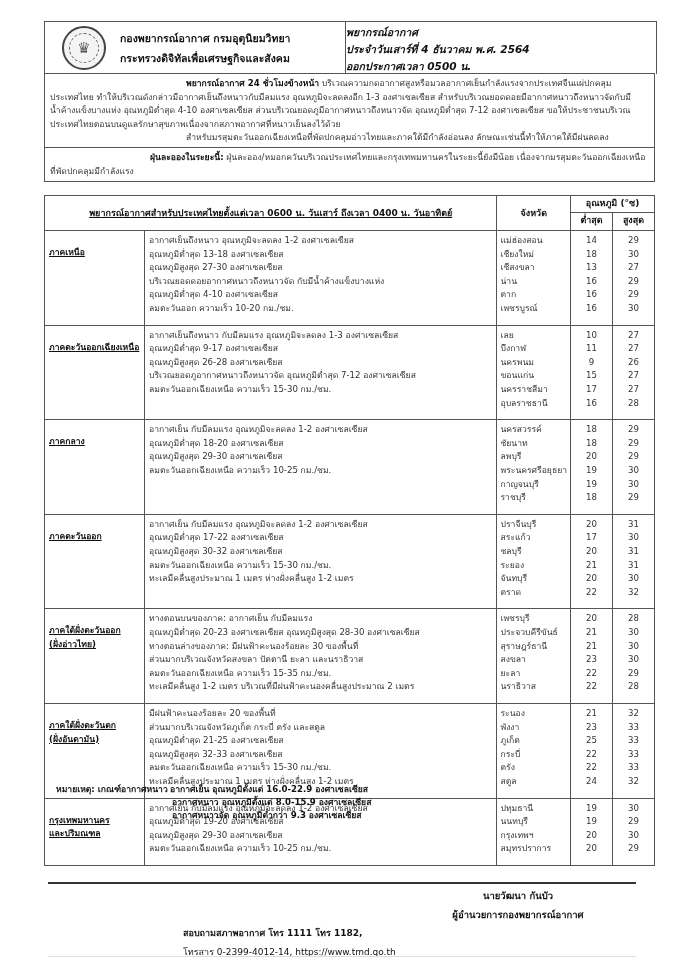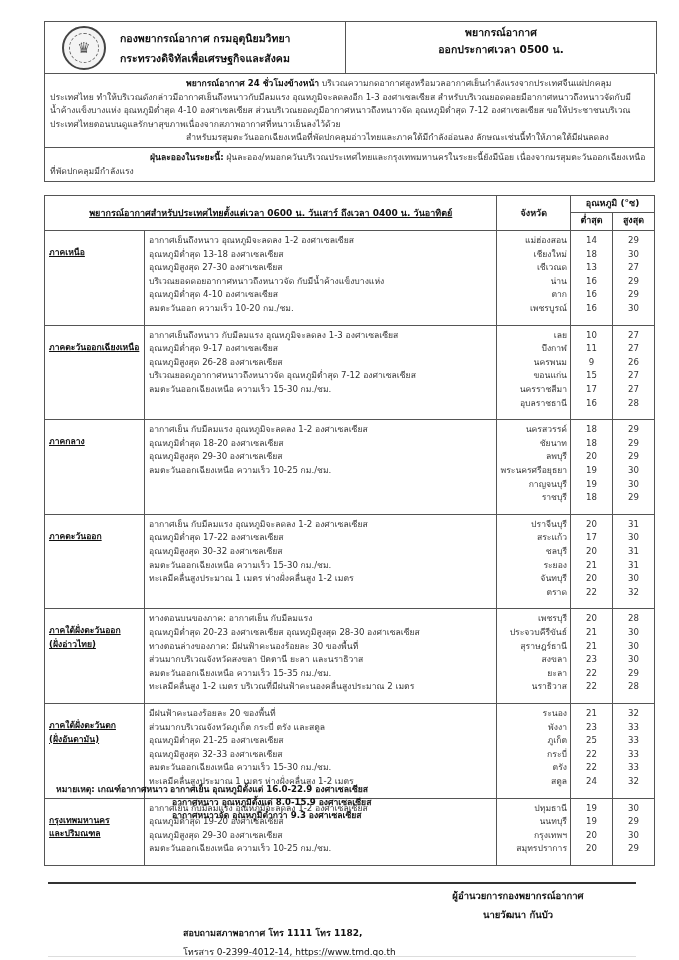--- a/index.html
+++ b/index.html
@@ -11,22 +11,22 @@
   .hdr { position: absolute; left: 44px; top: 21px; width: 611px; height: 52px;
          border: 1px solid #555; border-bottom: none; display: flex; }
   .hdr-left { width: 300px; display: flex; align-items: center; border-right: 1px solid #555; }
   .seal { width: 44px; height: 44px; margin-left: 17px; margin-right: 14px; border-radius: 50%;
           border: 2px solid #444; box-sizing: border-box; position: relative; background: #f4f4f4; }
   .seal::before { content: ""; position: absolute; left: 5px; top: 5px; right: 5px; bottom: 5px;
                   border-radius: 50%; border: 1px dashed #666; }
   .seal::after { content: "♛"; position: absolute; left: 0; right: 0; top: 11px; text-align: center;
                  font-size: 15px; color: #555; }
   .org { font-size: 10.5px; font-weight: bold; line-height: 20px; color: #111; }
-  .hdr-right { flex: 1; text-align: center; font-size: 10.5px; font-weight: bold; line-height: 17px;
-               padding-top: 2px; color: #111; }
+  .hdr-right { flex: 1; text-align: left; font-size: 10.5px; font-weight: bold; line-height: 17px;
+               padding-top: 2px; color: #111; font-style: italic; }
 
   
   .syn { position: absolute; left: 44px; top: 73px; width: 611px; border: 1px solid #555; box-sizing: border-box;
          font-size: 8.6px; line-height: 13.6px; color: #333; }
   .syn-main { padding: 3px 5px 2px 5px; border-bottom: 1px solid #555; }
   .syn-main .p1 { text-indent: 136px; }
   .syn-main .p2 { text-indent: 136px; }
   .syn-main b { color: #111; }
   .syn-dust { padding: 3px 5px 3px 5px; text-indent: 100px; }
   .syn-dust b { color: #111; }
@@ -38,21 +38,21 @@
   .th-title { font-weight: bold; text-align: center; text-decoration: underline; font-size: 9px;
               color: #111; vertical-align: middle !important; height: 34px; }
   .th-prov { font-weight: bold; text-align: center; font-size: 9px; color: #111; vertical-align: middle !important; width: 67px; }
   .th-temp { font-weight: bold; text-align: center; font-size: 9px; color: #111; height: 15px; }
   .th-sub { font-weight: bold; text-align: center; font-size: 9px; color: #111; height: 16px; width: 41px; }
   .region { width: 91px; padding: 15px 4px !important; font-weight: bold; 
             text-decoration: underline; color: #111; line-height: 13.6px; margin-top: 44px; }
   .region .sub { display: block; text-decoration: none; }
   .desc { padding: 3px 4px !important; line-height: 13.6px; }
   .desc div, .prov div, .num div { height: 13.6px; white-space: nowrap; }
-  .prov { padding: 3px 3px !important; line-height: 13.6px; text-align: right; }
+  .prov { padding: 3px 3px !important; line-height: 13.6px; }
   .num { text-align: center; padding: 3px 0 !important; line-height: 13.6px; }
 
   
   .note { position: absolute; left: 56px; top: 783px; font-size: 8.6px; font-weight: bold; color: #111; line-height: 13px; }
   .note-label { position: absolute; left: 0; top: 0; white-space: nowrap; }
   .note-items { position: absolute; left: 114px; top: 0; white-space: nowrap; }
   .note-items div:nth-child(n+2) { margin-left: 2px; }
 
   
   .ftr-line { position: absolute; left: 48px; top: 882px; width: 588px; border-top: 2px solid #333; }
@@ -71,20 +71,21 @@
   <div class="hdr">
     <div class="hdr-left">
       <div class="seal"></div>
       <div class="org">
         <div>กองพยากรณ์อากาศ กรมอุตุนิยมวิทยา</div>
         <div>กระทรวงดิจิทัลเพื่อเศรษฐกิจและสังคม</div>
       </div>
     </div>
     <div class="hdr-right">
       <div>พยากรณ์อากาศ</div>
+      <div>ประจำวันเสาร์ที่ 4 ธันวาคม พ.ศ. 2564</div>
       <div>ออกประกาศเวลา 0500 น.</div>
     </div>
   </div>
 
   <div class="syn">
     <div class="syn-main">
       <div class="p1"><b>พยากรณ์อากาศ 24 ชั่วโมงข้างหน้า</b><span> บริเวณความกดอากาศสูงหรือมวลอากาศเย็นกำลังแรงจากประเทศจีนแผ่ปกคลุมประเทศไทย ทำให้บริเวณดังกล่าวมีอากาศเย็นถึงหนาวกับมีลมแรง อุณหภูมิจะลดลงอีก 1-3 องศาเซลเซียส สำหรับบริเวณยอดดอยมีอากาศหนาวถึงหนาวจัดกับมีน้ำค้างแข็งบางแห่ง อุณหภูมิต่ำสุด 4-10 องศาเซลเซียส ส่วนบริเวณยอดภูมีอากาศหนาวถึงหนาวจัด อุณหภูมิต่ำสุด 7-12 องศาเซลเซียส ขอให้ประชาชนบริเวณประเทศไทยตอนบนดูแลรักษาสุขภาพเนื่องจากสภาพอากาศที่หนาวเย็นลงไว้ด้วย</span></div>
       <div class="p2">สำหรับมรสุมตะวันออกเฉียงเหนือที่พัดปกคลุมอ่าวไทยและภาคใต้มีกำลังอ่อนลง ลักษณะเช่นนี้ทำให้ภาคใต้มีฝนลดลง</div>
     </div>
     <div class="syn-dust"><b>ฝุ่นละอองในระยะนี้:</b><span> ฝุ่นละออง/หมอกควันบริเวณประเทศไทยและกรุงเทพมหานครในระยะนี้ยังมีน้อย เนื่องจากมรสุมตะวันออกเฉียงเหนือที่พัดปกคลุมมีกำลังแรง</span></div>
@@ -109,21 +110,21 @@
             <div>อากาศเย็นถึงหนาว อุณหภูมิจะลดลง 1-2 องศาเซลเซียส</div>
             <div>อุณหภูมิต่ำสุด 13-18 องศาเซลเซียส</div>
             <div>อุณหภูมิสูงสุด 27-30 องศาเซลเซียส</div>
             <div>บริเวณยอดดอยอากาศหนาวถึงหนาวจัด กับมีน้ำค้างแข็งบางแห่ง</div>
             <div>อุณหภูมิต่ำสุด 4-10 องศาเซลเซียส</div>
             <div>ลมตะวันออก ความเร็ว 10-20 กม./ชม.</div>
           </td>
           <td class="prov">
             <div>แม่ฮ่องสอน</div>
             <div>เชียงใหม่</div>
-            <div>เชีเวณด</div>
+            <div>เชีสงขลา</div>
             <div>น่าน</div>
             <div>ตาก</div>
             <div>เพชรบูรณ์</div>
           </td>
           <td class="num">
             <div>14</div>
             <div>18</div>
             <div>13</div>
             <div>16</div>
             <div>16</div>
@@ -348,17 +349,17 @@
     </div>
   </div>
 
   <div class="ftr-line"></div>
   <div class="ftr-mid">
     <div class="b">สอบถามสภาพอากาศ โทร 1111 โทร 1182,</div>
     <div>โทรสาร 0-2399-4012-14, https://www.tmd.go.th</div>
     <div>https://www.metalarm.tmd.go.th/service</div>
   </div>
   <div class="ftr-right">
+    <div>นายวัฒนา กันบัว</div>
     <div>ผู้อำนวยการกองพยากรณ์อากาศ</div>
-    <div>นายวัฒนา กันบัว</div>
   </div>
   <div class="ftr-bottom"></div>
 </div>
 
 </body></html>

